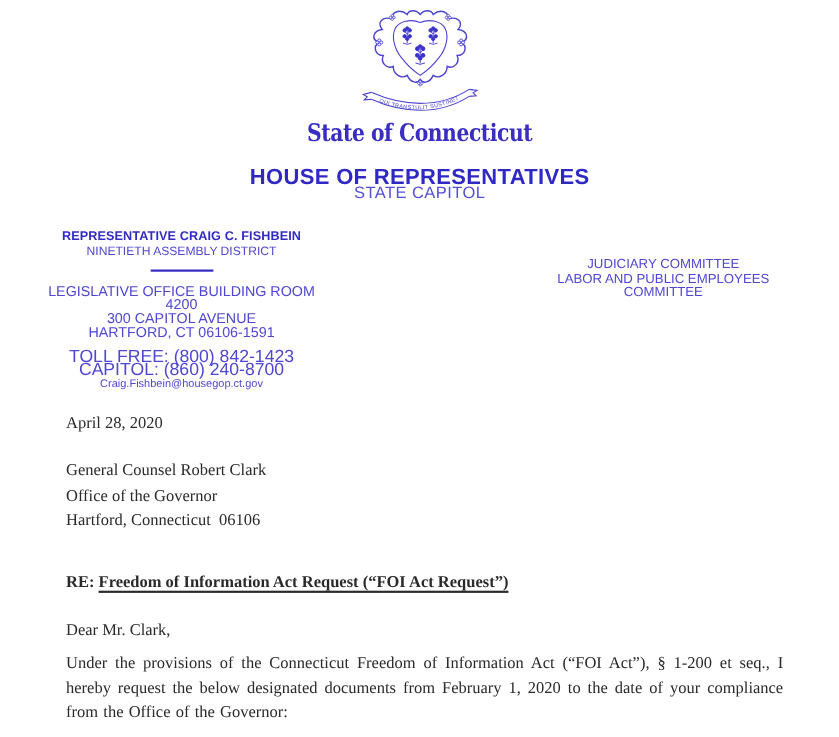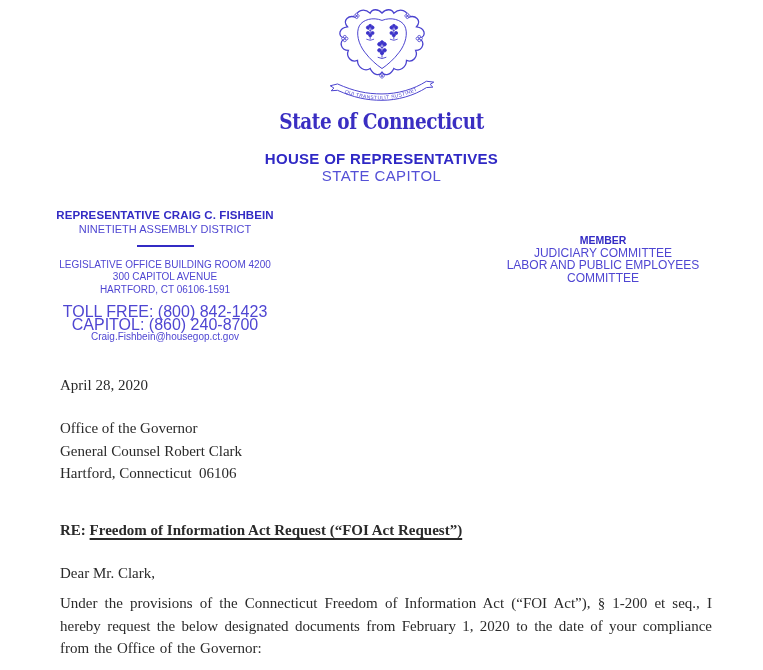--- a/index.html
+++ b/index.html
@@ -10,34 +10,34 @@
   
   .seal-wrap{position:absolute;top:4px;left:0;right:0;text-align:center;}
   .seal-wrap svg{display:inline-block;}
   .state-title{
     position:absolute;top:108px;left:0;right:0;text-align:center;
     font-family:"DejaVu Serif",serif;font-weight:bold;font-size:22px;
     color:#3a2ec2;transform:scaleX(0.84);letter-spacing:-0.5px;
   }
   .chamber{
     position:absolute;top:150px;left:0;right:0;text-align:center;
-    font-weight:bold;font-size:15px;letter-spacing:0.3px;color:#2f28c5;
+    font-weight:bold;font-size:20px;letter-spacing:0.3px;color:#2f28c5;
   }
   .capitol{
     position:absolute;top:167px;left:0;right:0;text-align:center;
     font-size:15px;letter-spacing:0.4px;color:#5450d6;
   }
   
   .lh-left{
     position:absolute;top:209px;left:40px;width:250px;text-align:center;
   }
   .rep-name{font-weight:bold;font-size:11.5px;color:#332bc4;line-height:13.5px;letter-spacing:0.1px;}
   .district{font-size:11px;color:#4f46d2;line-height:13px;}
   .divider{width:57px;border-top:2px solid #332bc4;margin:9px auto 12px auto;}
-  .addr-line{font-size:10px;color:#4f46d2;line-height:12.5px;}
+  .addr-line{font-size:13px;color:#4f46d2;line-height:12.5px;}
   .phone-block{margin-top:10px;}
   .phone-line{font-size:16px;color:#4f46d2;line-height:12.5px;}
   .email-line{font-size:10px;color:#4f46d2;line-height:12.5px;}
   
   .lh-right{
     position:absolute;top:234px;left:479px;width:248px;text-align:center;
   }
   .member-title{font-weight:bold;font-size:10.5px;color:#332bc4;line-height:12.5px;}
   .committee-line{font-size:12px;color:#4f46d2;line-height:12.5px;}
   
@@ -142,31 +142,30 @@
     <div class="addr-line">300 CAPITOL AVENUE</div>
     <div class="addr-line">HARTFORD, CT 06106-1591</div>
     <div class="phone-block">
       <div class="phone-line">TOLL FREE: (800) 842-1423</div>
       <div class="phone-line">CAPITOL: (860) 240-8700</div>
       <div class="email-line">Craig.Fishbein@housegop.ct.gov</div>
     </div>
   </div>
 
   <div class="lh-right">
-    <div class="member-title">MEMBER</div>
     <div class="committee-line">JUDICIARY COMMITTEE</div>
     <div class="committee-line">LABOR AND PUBLIC EMPLOYEES COMMITTEE</div>
   </div>
 
   <div class="letter">
     <div class="date">April 28, 2020</div>
 
     <div class="recipient">
+      <div class="recipient-line">General Counsel Robert Clark</div>
       <div class="recipient-line">Office of the Governor</div>
-      <div class="recipient-line">General Counsel Robert Clark</div>
       <div class="recipient-line">Hartford, Connecticut  06106</div>
     </div>
 
     <div class="re-line"><span class="re-prefix">RE: </span><span class="re-subject">Freedom of Information Act Request (“FOI Act Request”)</span></div>
 
     <div class="salutation">Dear Mr. Clark,</div>
 
     <p class="body-par">Under the provisions of the Connecticut Freedom of Information Act (“FOI Act”), § 1-200 et seq., I hereby request the below designated documents from February 1, 2020 to the date of your compliance from the Office of the Governor:</p>
   </div>
 

